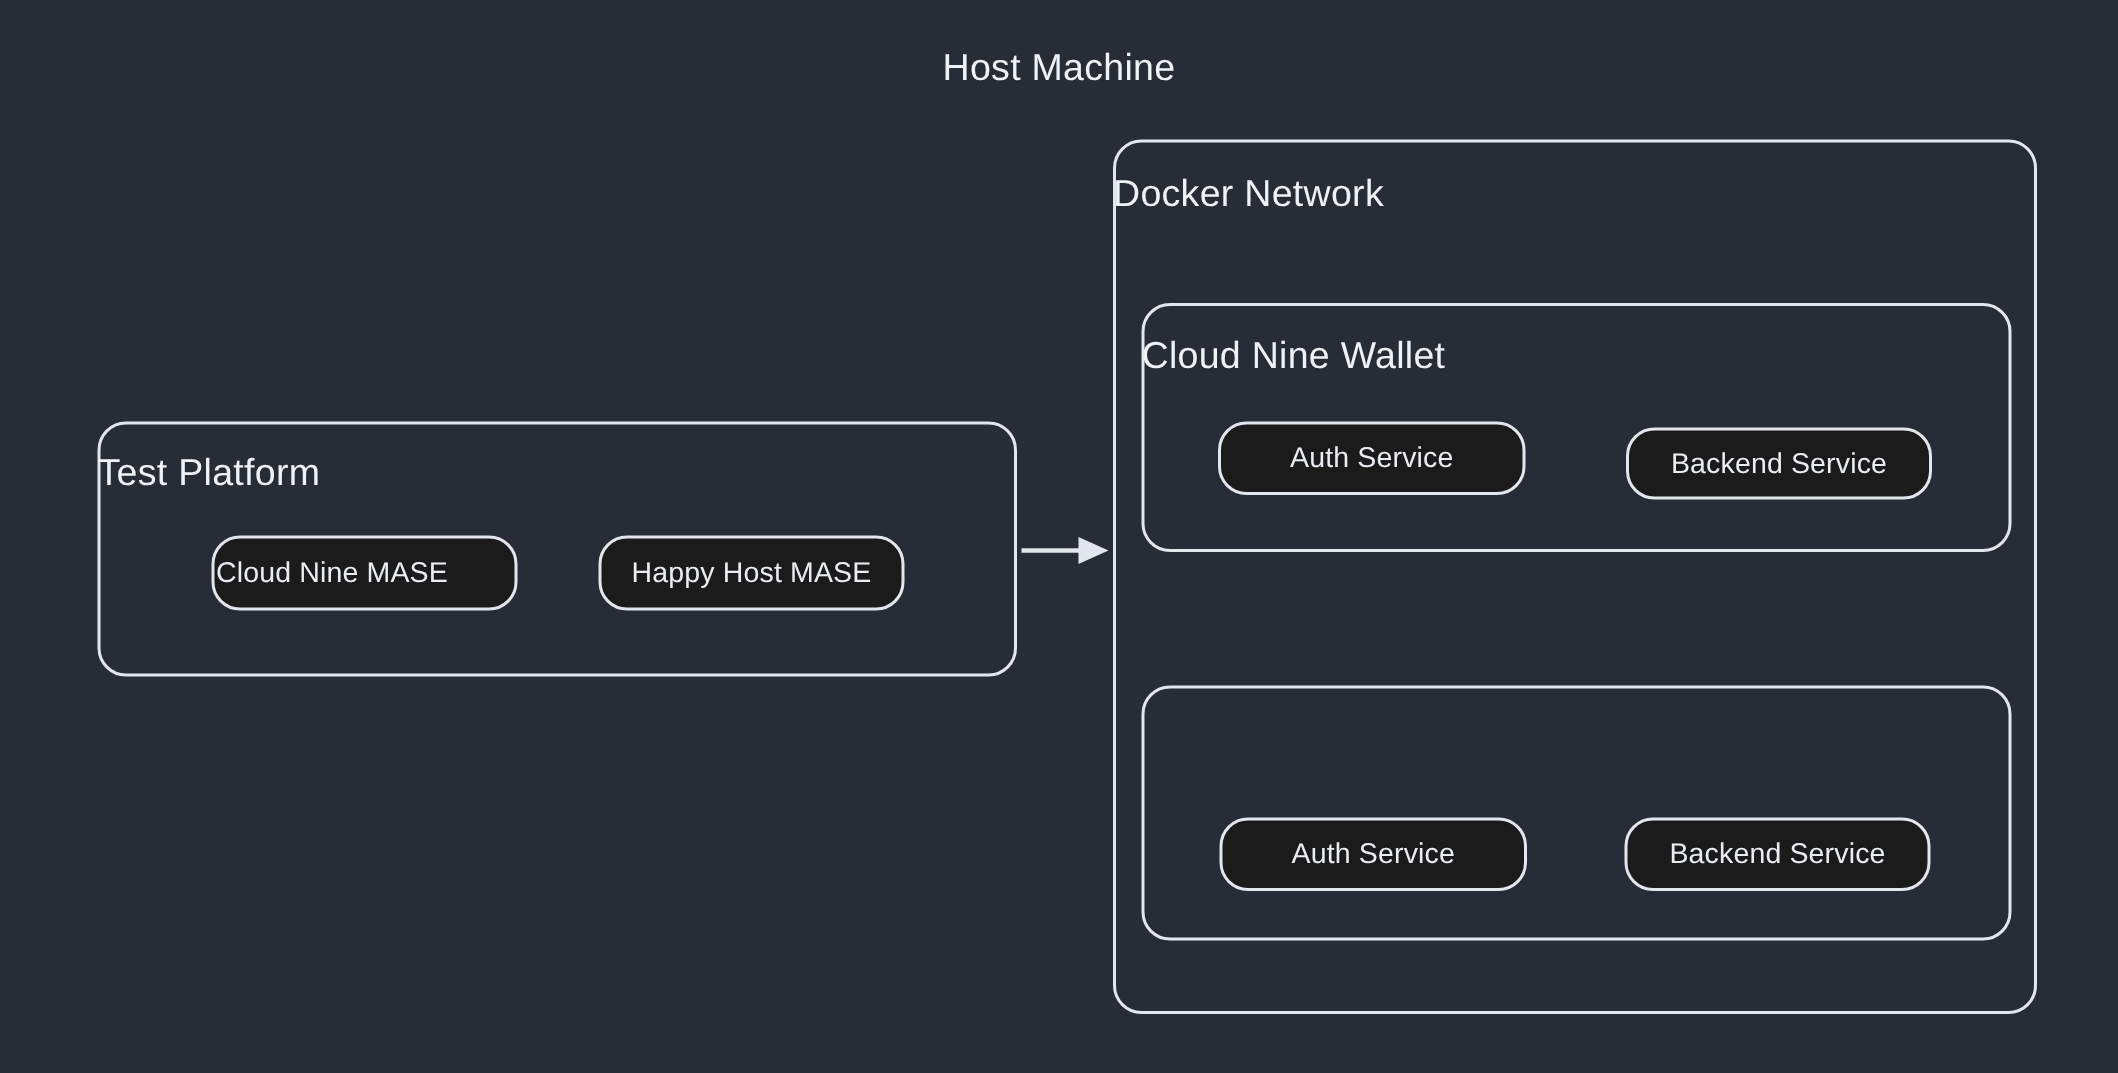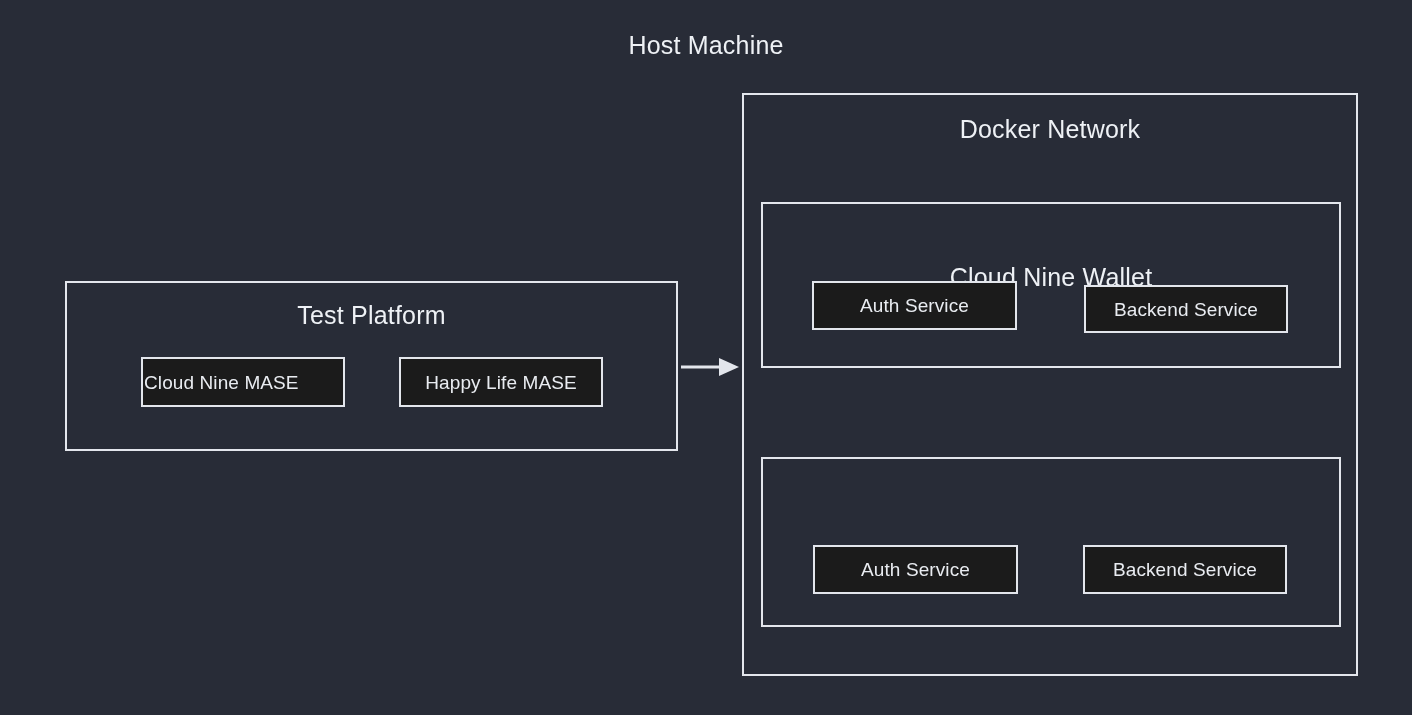--- a/index.html
+++ b/index.html
@@ -19,20 +19,21 @@
   .canvas {
     position: absolute;
     left: 0; top: 0;
     width: 1412px;
     height: 562px;
   }
   
   .node {
     position: absolute;
     box-sizing: border-box;
+    border-radius: 19px;
   }
   
   .group-box {
     border: 2px solid #e3e6ec;
     background: transparent;
   }
   
   .leaf-box {
     border: 2px solid #e3e6ec;
     background: #1b1b1b;
@@ -49,21 +50,21 @@
     letter-spacing: 0.1px;
   }
   
   .group-title {
     position: absolute;
     color: #eef1f5;
     font-size: 25px;
     font-weight: 400;
     line-height: 1;
     white-space: nowrap;
-    text-align: center;
+    text-align: left;
     letter-spacing: 0.2px;
   }
   .diagram-title {
     position: absolute;
     color: #eef1f5;
     font-size: 25px;
     font-weight: 400;
     line-height: 1;
     white-space: nowrap;
     text-align: center;
@@ -89,35 +90,35 @@
 
   <div class="node group-box" style="left:65px; top:281px; width:613px; height:170px;">
   </div>
   <div class="group-title" style="left:65px; top:303px; width:613px;">Test Platform</div>
 
   <div class="node leaf-box flush-left" style="left:141px; top:357px; width:204px; height:50px;">
     <span class="leaf-label">Cloud Nine MASE</span>
   </div>
 
   <div class="node leaf-box" style="left:399px; top:357px; width:204px; height:50px;">
-    <span class="leaf-label">Happy Life MASE</span>
+    <span class="leaf-label">Happy Host MASE</span>
   </div>
 
   <svg class="connector" style="left:681px; top:352px;" width="60" height="30" viewBox="0 0 60 30">
     <line x1="0" y1="15" x2="40" y2="15" stroke="#e3e6ec" stroke-width="3"></line>
     <polygon points="38,6 58,15 38,24" fill="#e3e6ec"></polygon>
   </svg>
 
   <div class="node group-box" style="left:742px; top:93px; width:616px; height:583px;">
   </div>
   <div class="group-title" style="left:742px; top:117px; width:616px;">Docker Network</div>
 
   <div class="node group-box" style="left:761px; top:202px; width:580px; height:166px;">
   </div>
-  <div class="group-title" style="left:761px; top:225px; width:580px;margin-top:40px;">Cloud Nine Wallet</div>
+  <div class="group-title" style="left:761px; top:225px; width:580px;">Cloud Nine Wallet</div>
 
   <div class="node leaf-box" style="left:812px; top:281px; width:205px; height:49px;">
     <span class="leaf-label">Auth Service</span>
   </div>
 
   <div class="node leaf-box" style="left:1084px; top:285px; width:204px; height:48px;">
     <span class="leaf-label">Backend Service</span>
   </div>
 
   <div class="node group-box" style="left:761px; top:457px; width:580px; height:170px;">

